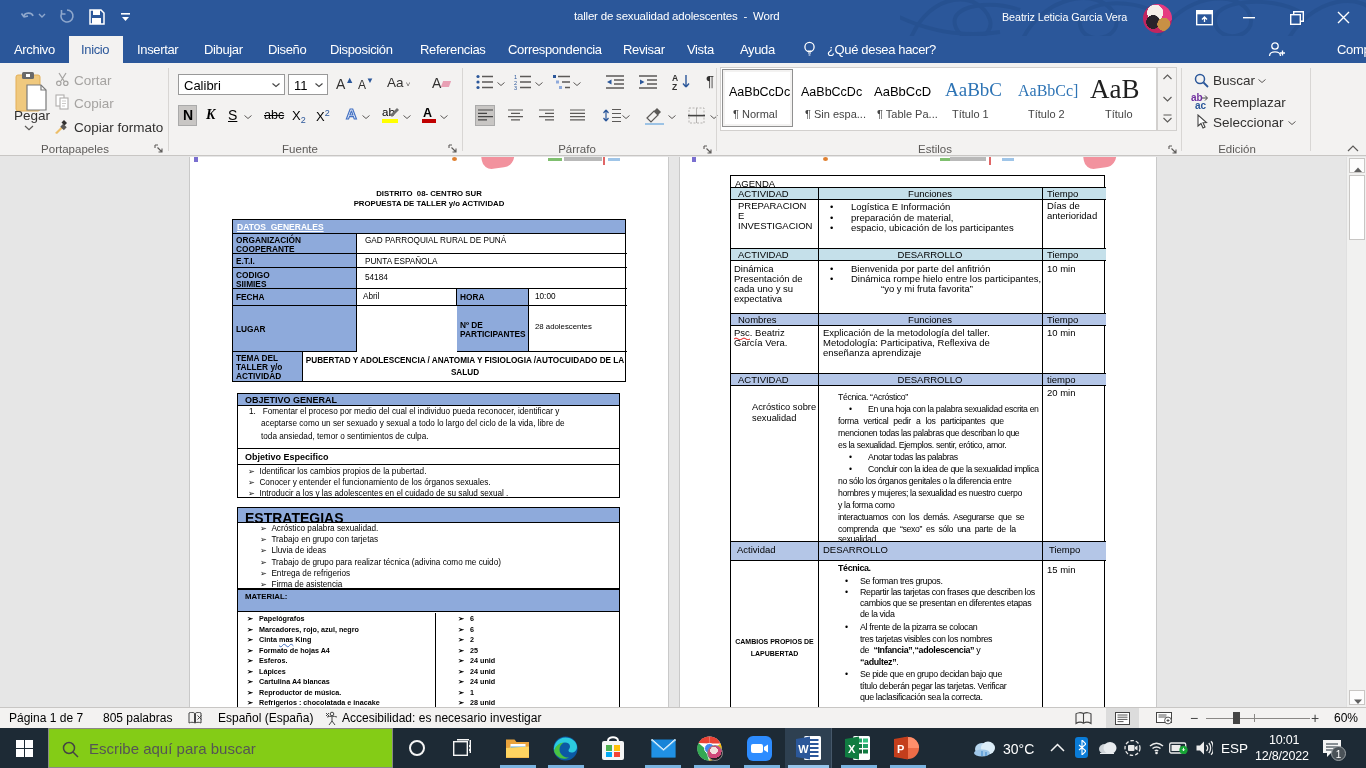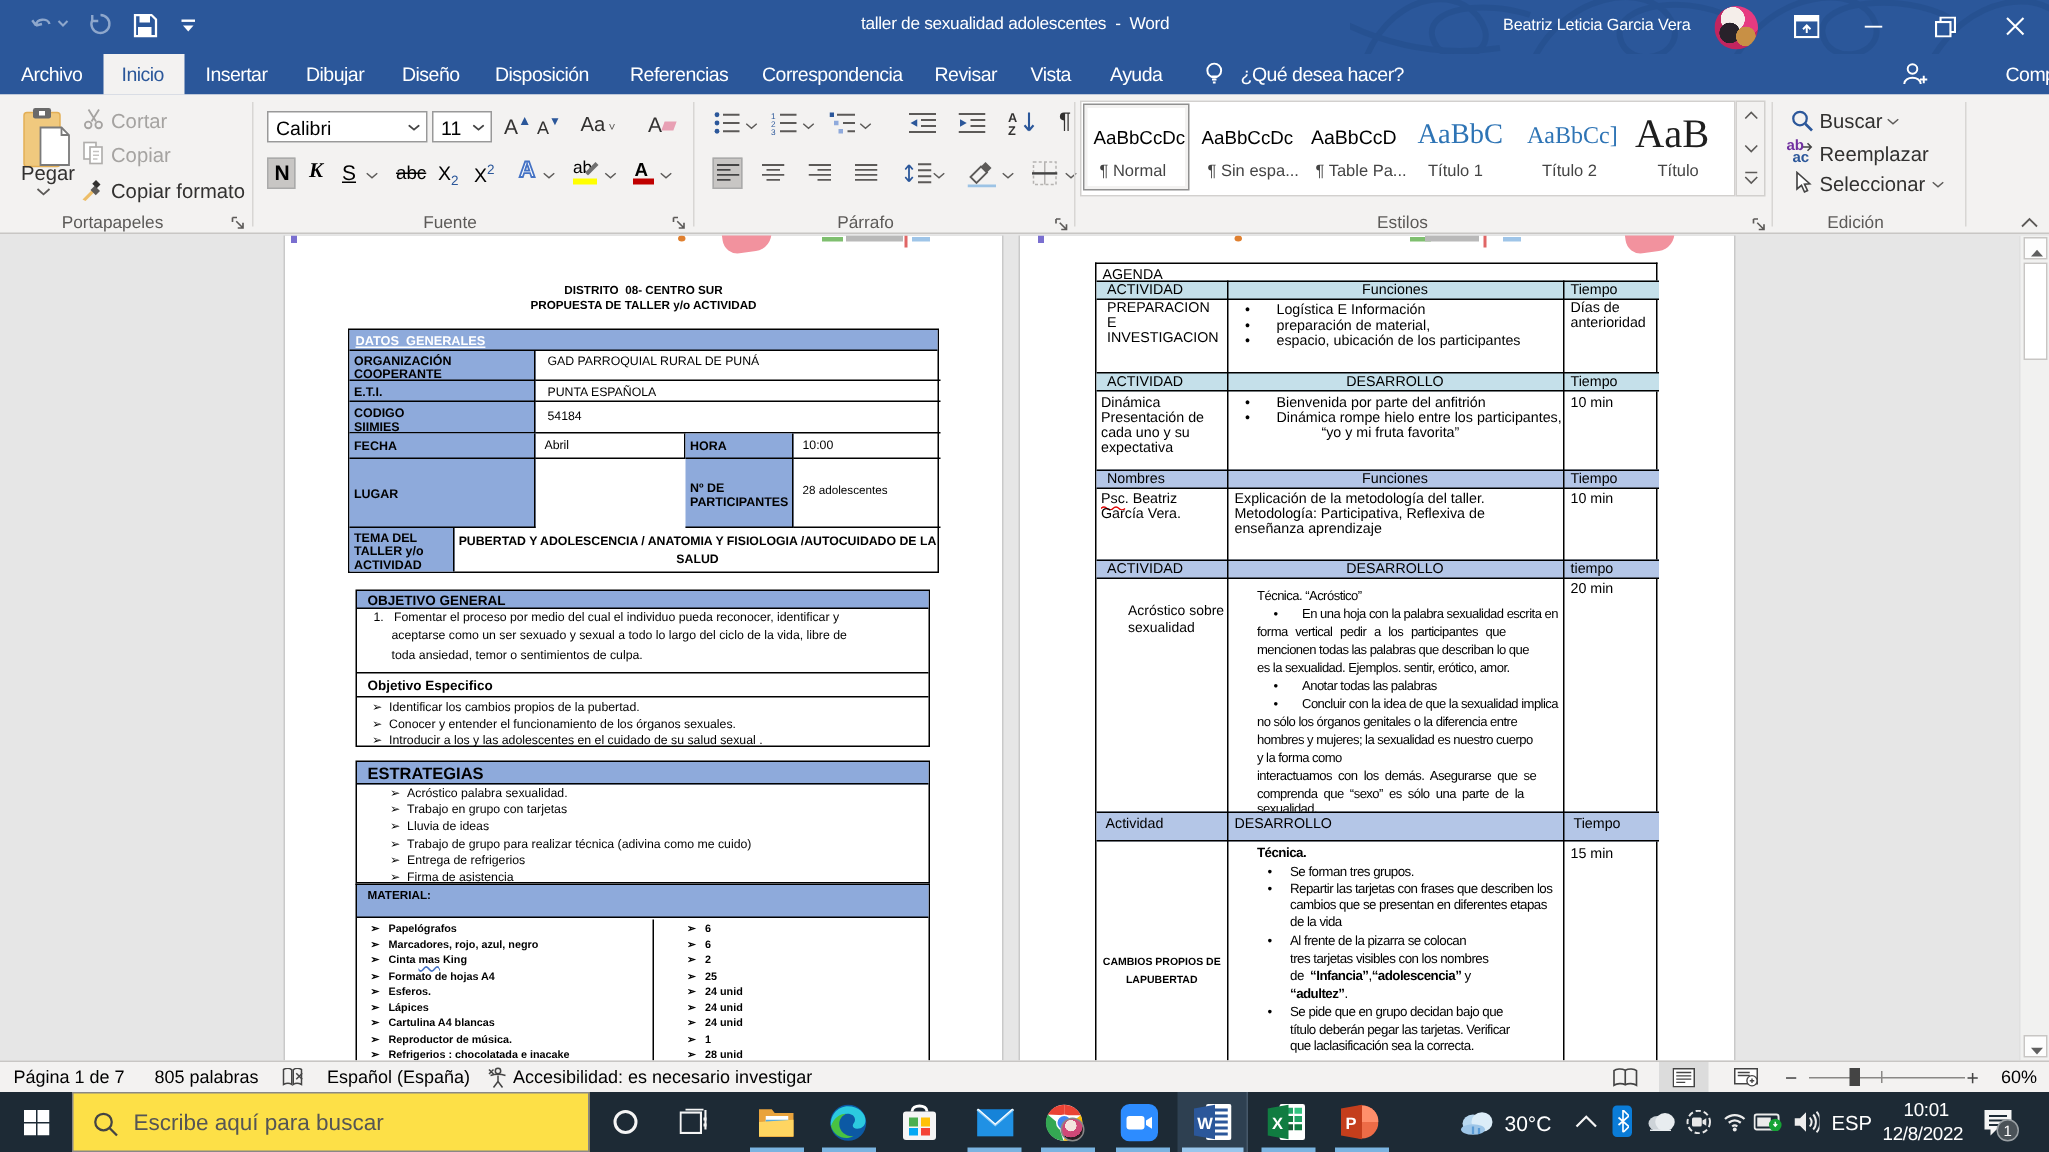--- a/index.html
+++ b/index.html
@@ -432,21 +432,21 @@
         <div class="abs" style="left:0;top:54px;width:100%;height:17px;border-top:1px solid #000;border-bottom:1px solid #000;">
           <div class="t b" style="left:7px;top:3px;font-size:9px;">Objetivo Especifico</div>
         </div>
         <div class="t" style="left:10px;top:71.5px;font-size:8.2px;">➢&nbsp;&nbsp;Identificar los cambios propios de la pubertad.</div>
         <div class="t" style="left:10px;top:82.7px;font-size:8.2px;">➢&nbsp;&nbsp;Conocer y entender el funcionamiento de los órganos sexuales.</div>
         <div class="t" style="left:10px;top:93.9px;font-size:8.2px;">➢&nbsp;&nbsp;Introducir a los y las adolescentes en el cuidado de su salud sexual .</div>
       </div>
 
       <div class="abs" style="left:47px;top:350px;width:383px;height:82px;border:1px solid #000;background:#fff;">
         <div class="abs" style="left:0;top:0;width:100%;height:15px;background:#8eaadb;border-bottom:1px solid #000;">
-          <div class="t b" style="left:7px;top:2px;font-size:11px;">ESTRATEGIAS</div>
+          <div class="t b" style="left:7px;top:2px;font-size:14px;">ESTRATEGIAS</div>
         </div>
         <div class="t" style="left:22px;top:14.7px;font-size:8.2px;">➢&nbsp;&nbsp;Acróstico palabra sexualidad.</div>
         <div class="t" style="left:22px;top:26px;font-size:8.2px;">➢&nbsp;&nbsp;Trabajo en grupo con tarjetas</div>
         <div class="t" style="left:22px;top:37.2px;font-size:8.2px;">➢&nbsp;&nbsp;Lluvia de ideas</div>
         <div class="t" style="left:22px;top:48.5px;font-size:8.2px;">➢&nbsp;&nbsp;Trabajo de grupo para realizar técnica (adivina como me cuido)</div>
         <div class="t" style="left:22px;top:59.7px;font-size:8.2px;">➢&nbsp;&nbsp;Entrega de refrigerios</div>
         <div class="t" style="left:22px;top:71px;font-size:8.2px;">➢&nbsp;&nbsp;Firma de asistencia</div>
       </div>
 
       <div class="abs" style="left:47px;top:432px;width:383px;height:119px;border:1px solid #000;border-bottom:none;background:#fff;">
@@ -651,21 +651,21 @@
   </div>
   <div class="abs" id="task">
 
     <svg class="abs" style="left:16px;top:12px" width="17" height="17" viewBox="0 0 17 17">
       <rect x="0" y="0" width="8" height="8" fill="#fff"></rect>
         <rect x="9" y="0" width="8" height="8" fill="#fff"></rect>
       <rect x="0" y="9" width="8" height="8" fill="#fff"></rect>
         <rect x="9" y="9" width="8" height="8" fill="#fff"></rect>
     </svg>
 
-    <div class="abs" style="left:48px;top:0;width:345px;height:40px;background:#fde047;border:1px solid #8a8886;">
+    <div class="abs" style="left:48px;top:0;width:345px;height:40px;background:#84cc16;border:1px solid #8a8886;">
       <svg class="abs" style="left:13px;top:12px" width="17" height="17" viewBox="0 0 17 17">
         <circle cx="7" cy="7" r="5.5" stroke="#444" stroke-width="1.5" fill="none"></circle>
         <path d="M11 11 L16 16" stroke="#444" stroke-width="1.5"></path>
       </svg>
       <div class="t" style="left:40px;top:11px;font-size:15px;color:#555;">Escribe aquí para buscar</div>
     </div>
 
     <div class="abs" style="left:409px;top:12px;width:16px;height:16px;border-radius:50%;border:2px solid #f5f5f5;"></div>
 
     <svg class="abs" style="left:453px;top:11px" width="20" height="18" viewBox="0 0 20 18">

